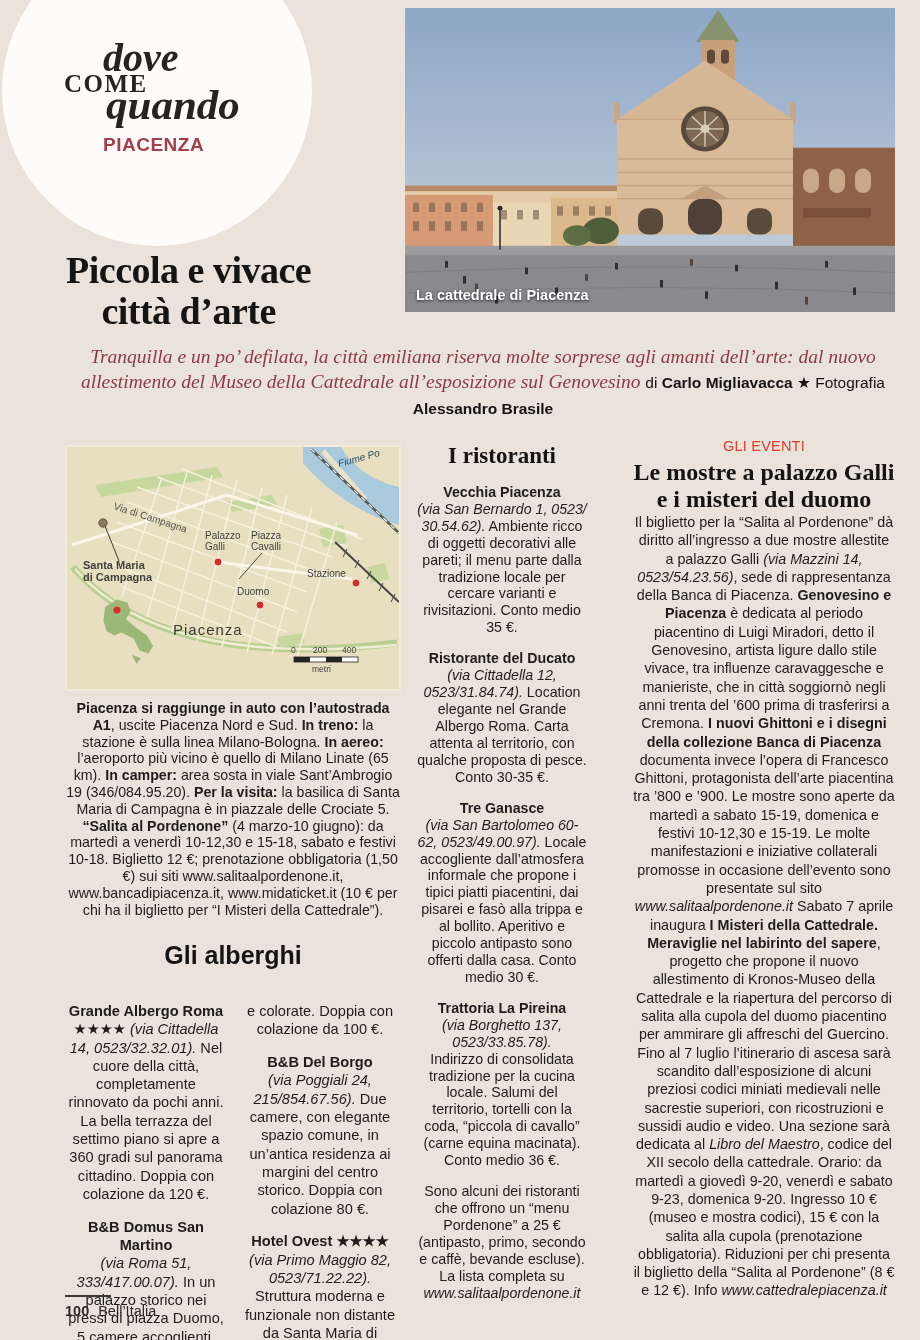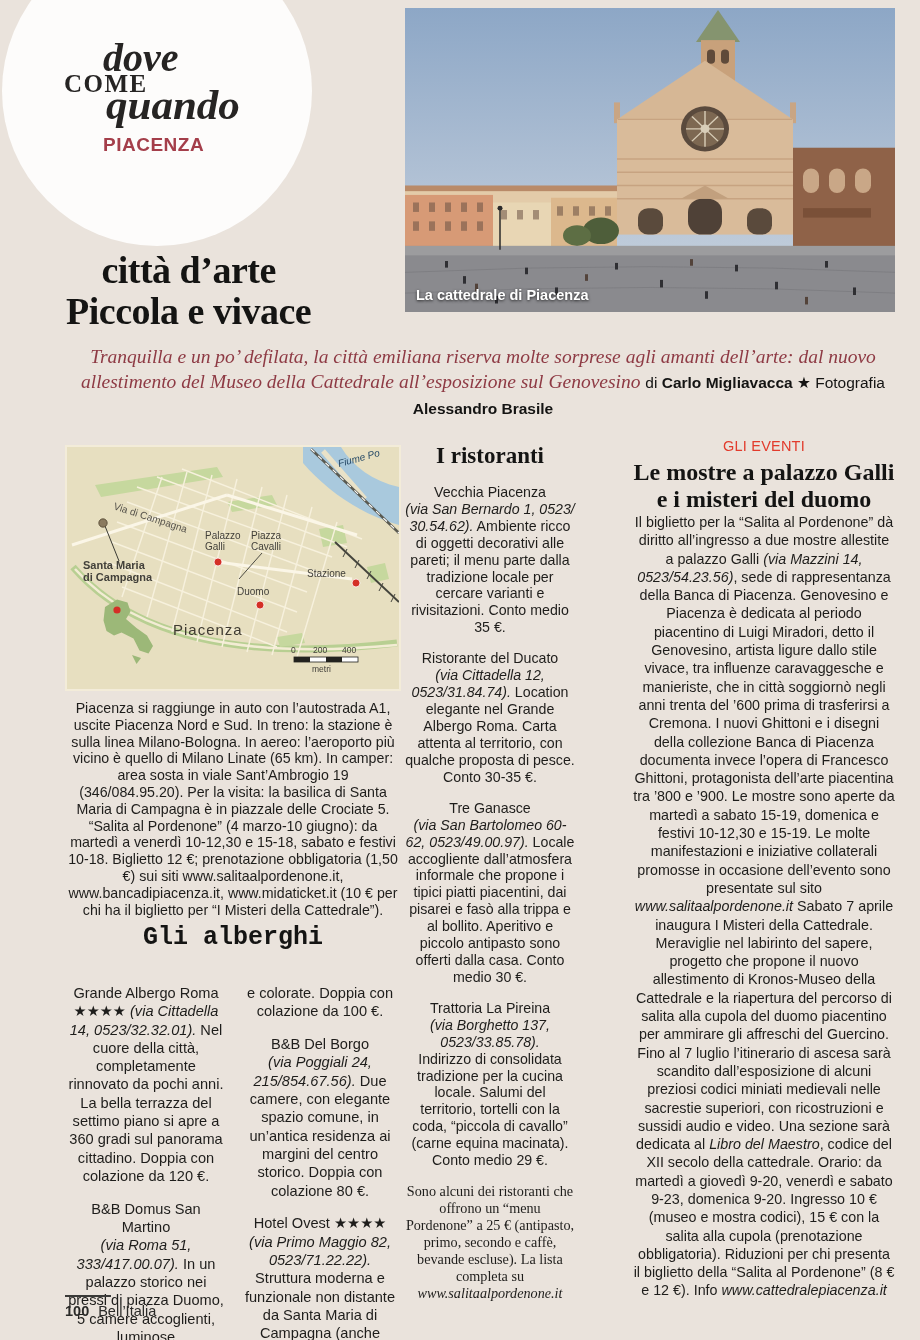--- a/index.html
+++ b/index.html
@@ -25,42 +25,42 @@
   .standfirst{position:absolute;left:66px;top:344px;width:834px;font-family:"Liberation Serif",serif;
               font-style:italic;font-size:19.5px;line-height:25px;color:#8e3a44;}
   .rt-by{font-family:"Liberation Sans",sans-serif;font-style:normal;font-size:15.5px;color:#141413;}
   .rt-byb{font-family:"Liberation Sans",sans-serif;font-style:normal;font-size:15.5px;color:#141413;font-weight:700;}
 
   
   .colA{position:absolute;left:65px;top:445px;width:336px;}
   .map-wrap{width:336px;height:246px;border:2px solid #f3ecd9;box-sizing:border-box;background:#e7dfc0;}
   .map-wrap svg{display:block;width:100%;height:100%;}
   .access{margin-top:9px;font-size:14.2px;line-height:16.8px;}
-  .hotels-heading{font-family:Liberation Mono, monospace;font-weight:700;font-size:25px;color:#141413;margin-top:5px;}
+  .hotels-heading{font-family:Liberation Sans, sans-serif;font-weight:700;font-size:25px;color:#141413;margin-top:23px;}
   .hotel-cols{display:flex;gap:12px;margin-top:17px;}
   .hcol{width:162px;font-size:14.6px;line-height:18.3px;}
-  .colB{position:absolute;left:405px;top:443px;width:170px;}
+  .colB{position:absolute;left:417px;top:443px;width:170px;}
   .rest-heading{font-family:"Liberation Serif",serif;font-weight:700;font-size:23px;color:#141413;}
   .rest-entries{margin-top:15px;font-size:14.2px;line-height:16.9px;}
   .colC{position:absolute;left:633px;top:438px;width:262px;}
   .kicker{color:#e23b2c;font-weight:400;font-size:14.5px;letter-spacing:.2px;}
   .events-title{font-family:"Liberation Serif",serif;font-weight:700;font-size:24px;line-height:27px;
                 color:#141413;margin-top:5px;}
   .events-body{font-size:14.3px;line-height:18.3px;}
 
   
   .footer{position:absolute;left:65px;top:1295px;font-size:14.5px;color:#2a2a28;}
   .footer .rule{width:46px;height:2px;background:#3a3a38;margin-bottom:6px;}
   .footer .pn{font-weight:700;margin-right:9px;}
 
   
   .rich{white-space:pre-wrap;}
-  .rt-b{font-weight:400;}
+  .rt-b{font-weight:700;}
   .rt-i{font-style:italic;}
-  .gap-top{margin-top:8px;display:block;font-family:Liberation Serif, serif;}
+  .gap-top{margin-top:8px;display:block;}
 </style>
 </head>
 <body>
 
 <div id="page">
 
   <div class="circle"></div>
   <div class="m-dove">dove</div>
   <div class="m-come">COME</div>
   <div class="m-quando">quando</div>
@@ -169,22 +169,22 @@
         <rect x="285" y="266" width="3" height="7"></rect>
           <rect x="400" y="306" width="3" height="8"></rect>
       </g>
       <line x1="95" y1="214" x2="95" y2="256" stroke="#2a2a2a" stroke-width="1.5"></line>
       <circle cx="95" cy="212" r="2.5" fill="#2a2a2a"></circle>
     </svg>
     <div class="photo-caption">La cattedrale di Piacenza</div>
   </div>
 
   <div class="title">
+    <div>Piccola e vivace</div>
     <div>città d’arte</div>
-    <div>Piccola e vivace</div>
   </div>
 
   <div class="standfirst rich"><span>Tranquilla e un po’ defilata, la città emiliana riserva molte sorprese agli amanti dell’arte: dal nuovo allestimento del Museo della Cattedrale all’esposizione sul Genovesino </span><span class="rt-by">di </span><span class="rt-byb">Carlo Migliavacca</span><span class="rt-by"> ★ </span><span class="rt-by">Fotografia </span><span class="rt-byb">Alessandro Brasile</span></div>
 
   <div class="colA">
     <div class="map-wrap">
       <svg viewBox="0 0 332 242" aria-hidden="true">
         <rect x="0" y="0" width="332" height="242" fill="#e7dfc0"></rect>
 
         <path d="M 236,0 L 274,0 C 286,20 306,34 332,40 L 332,78 C 294,68 258,42 236,16 Z" fill="#a9c9dd"></path>
@@ -296,21 +296,21 @@
     <div class="rest-heading">I ristoranti</div>
     <div class="rest-entries">
       <p class="rich"><span class="rt-b">Vecchia Piacenza
 </span><span class="rt-i">(via San Bernardo 1, 0523/ 30.54.62).</span><span> Ambiente ricco di oggetti decorativi alle pareti; il menu parte dalla tradizione locale per cercare varianti e rivisitazioni. Conto medio 35 €.</span></p>
       <p class="rich"><span class="rt-b">Ristorante del Ducato
 </span><span class="rt-i">(via Cittadella 12, 0523/31.84.74).</span><span> Location elegante nel Grande Albergo Roma. Carta attenta al territorio, con qualche proposta di pesce. Conto 30-35 €.</span></p>
       <p class="rich"><span class="rt-b">Tre Ganasce
 </span><span class="rt-i">(via San Bartolomeo 60-62, 0523/49.00.97).</span><span> Locale accogliente dall’atmosfera informale che propone i tipici piatti piacentini, dai pisarei e fasò alla trippa e al bollito. Aperitivo e piccolo antipasto sono offerti dalla casa. Conto medio 30 €.</span></p>
       <p class="rich"><span class="rt-b">Trattoria La Pireina
 </span><span class="rt-i">(via Borghetto 137, 0523/33.85.78).
-</span><span>Indirizzo di consolidata tradizione per la cucina locale. Salumi del territorio, tortelli con la coda, “piccola di cavallo” (carne equina macinata). Conto medio 29 €.</span></p>
+</span><span>Indirizzo di consolidata tradizione per la cucina locale. Salumi del territorio, tortelli con la coda, “piccola di cavallo” (carne equina macinata). Conto medio 36 €.</span></p>
       <p class="rich gap-top"><span>Sono alcuni dei ristoranti che offrono un “menu Pordenone” a 25 € (antipasto, primo, secondo e caffè, bevande escluse). La lista completa su </span><span class="rt-i">www.salitaalpordenone.it</span></p>
     </div>
   </div>
 
   <div class="colC">
     <div class="kicker">GLI EVENTI</div>
     <div class="events-title">
       <div>Le mostre a palazzo Galli</div>
       <div>e i misteri del duomo</div>
     </div>

